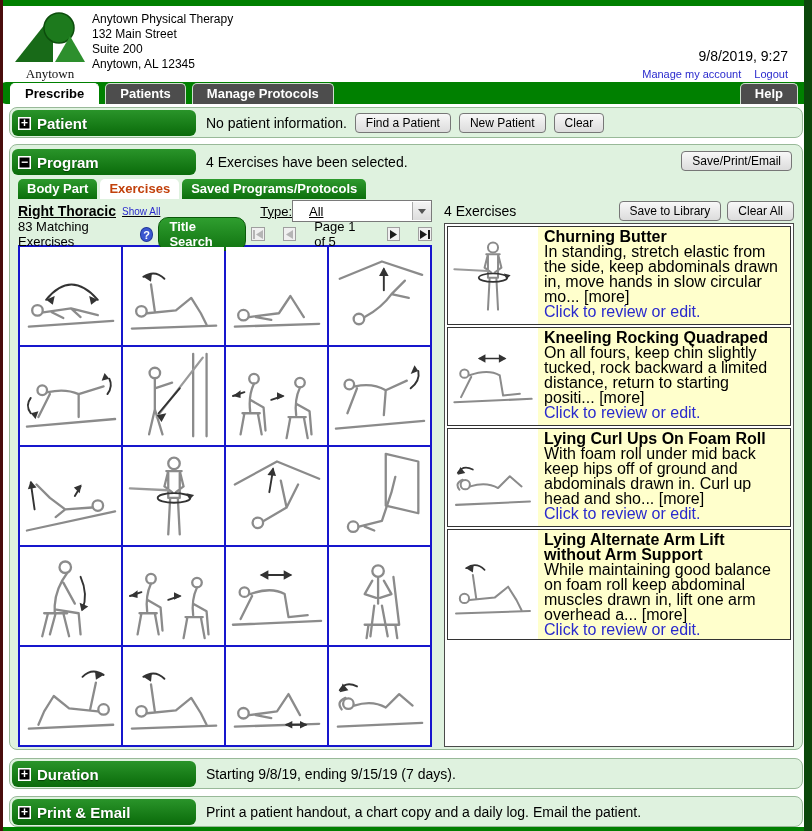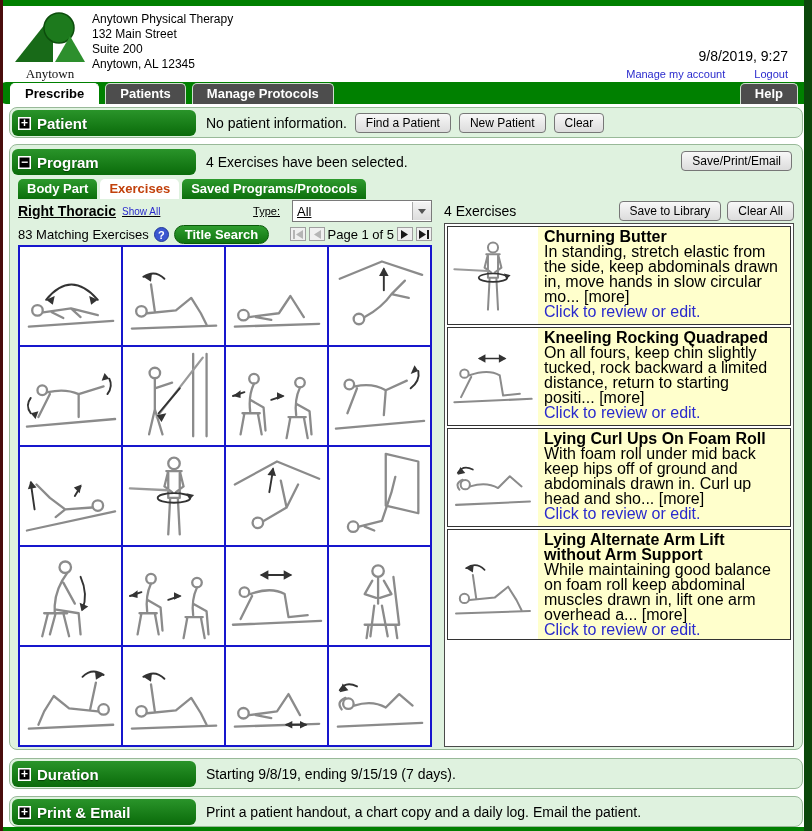--- a/index.html
+++ b/index.html
@@ -10,21 +10,21 @@
   .bottombar{position:absolute;left:0;right:0;bottom:0;height:4px;background:#008000;z-index:40;}
 
   
   .header{height:76px;position:relative;background:#fff;}
   .logo{position:absolute;left:10px;top:4px;width:80px;text-align:center;}
   .logo-name{font-family:"Liberation Serif",serif;font-size:13px;color:#111;margin-top:-2px;}
   .clinic{position:absolute;left:92px;top:6px;font-size:12px;line-height:15px;color:#000;}
   .hdr-right{position:absolute;right:24px;top:42px;text-align:right;}
   .hdr-date{font-size:14px;color:#000;}
   .hdr-links{font-size:11px;margin-top:4px;}
-  .hdr-links a{color:#2a2acd;text-decoration:none;margin-left:26px;cursor:pointer;}
+  .hdr-links a{color:#2a2acd;text-decoration:none;margin-left:10px;cursor:pointer;}
 
   
   .nav{background:#008000;height:22px;display:flex;align-items:flex-end;padding:0 10px;position:relative;border-radius:6px;}
   .tab{height:20px;line-height:20px;padding:0 14px;font-size:13px;font-weight:bold;color:#fff;
        background:#4d4d4d;border:1px solid #cfe0cf;border-bottom:none;border-radius:5px 5px 0 0;
        margin-right:6px;cursor:pointer;white-space:nowrap;}
   .tab.active{background:#fff;color:#000;border-color:#fff;}
   .tab.help{margin-left:auto;margin-right:4px;}
 
   
@@ -49,32 +49,32 @@
   .stab{height:20px;line-height:20px;padding:0 9px;border-radius:5px 5px 0 0;font-size:13px;font-weight:bold;
         background:linear-gradient(#2d9a2d,#0c6f0c);color:#fff;cursor:pointer;white-space:nowrap;}
   .stab.active{background:#fff;color:#c2410c;}
   .prog-cols{display:flex;padding:0 8px;}
   .left-col{width:414px;flex:0 0 auto;}
   .right-col{flex:1;margin-left:12px;min-width:0;}
 
   .filter-row{height:24px;display:flex;align-items:center;text-decoration:underline;}
   .bodypart{font-size:14px;font-weight:bold;}
   .showall{font-size:10px;color:#2a2acd;margin-left:6px;text-decoration:none;cursor:pointer;}
-  .type-label{margin-left:auto;font-size:11px;margin-right:12px;}
+  .type-label{margin-left:auto;font-size:13px;margin-right:0;}
   .fselect{width:138px;height:20px;background:#fff;border:1px solid #7a7a7a;display:flex;align-items:center;font-size:13px;cursor:pointer;}
-  .fselect .val{flex:1;padding-left:4px;}
+  .fselect .val{flex:1;padding-left:16px;}
   .fselect .arrow-box{width:18px;height:18px;border-left:1px solid #aaa;background:linear-gradient(#f4f4f4,#ddd);display:flex;align-items:center;justify-content:center;}
   .caret{width:0;height:0;border-left:4px solid transparent;border-right:4px solid transparent;border-top:5px solid #555;}
 
   .matching-row{height:22px;display:flex;align-items:center;font-size:13px;gap:5px;}
   .qicon{width:15px;height:15px;border-radius:50%;background:#3b57d0;color:#fff;font-size:11px;font-weight:bold;
          text-align:center;line-height:15px;border:1px solid #22379a;box-sizing:border-box;cursor:pointer;}
   .pill{background:linear-gradient(#2f9e2f,#117411);border:1px solid #0a5a0a;border-radius:10px;color:#fff;
         font-weight:bold;font-size:13px;padding:1px 10px;cursor:pointer;}
-  .pager{margin-left:auto;display:flex;align-items:center;gap:3px;font-size:13px;}
+  .pager{margin-left:auto;display:flex;align-items:center;gap:18px;font-size:13px;}
   .pbtn{width:16px;height:14px;border:1px solid #9f9f9f;background:#f0f0f0;display:flex;align-items:center;justify-content:center;cursor:pointer;padding:0;}
   .pbtn svg{display:block;}
 
   .exgrid{border:2px solid #1616cd;background:#1616cd;display:grid;grid-template-columns:repeat(4,1fr);gap:2px;width:410px;}
   .gcell{background:#fff;height:98px;display:flex;align-items:center;justify-content:center;cursor:pointer;overflow:hidden;}
   .pose{width:96px;height:92px;}
 
   .sel-header{height:24px;display:flex;align-items:center;}
   .sel-count{font-size:14px;}
   .sel-header .btn{margin-left:6px;}

